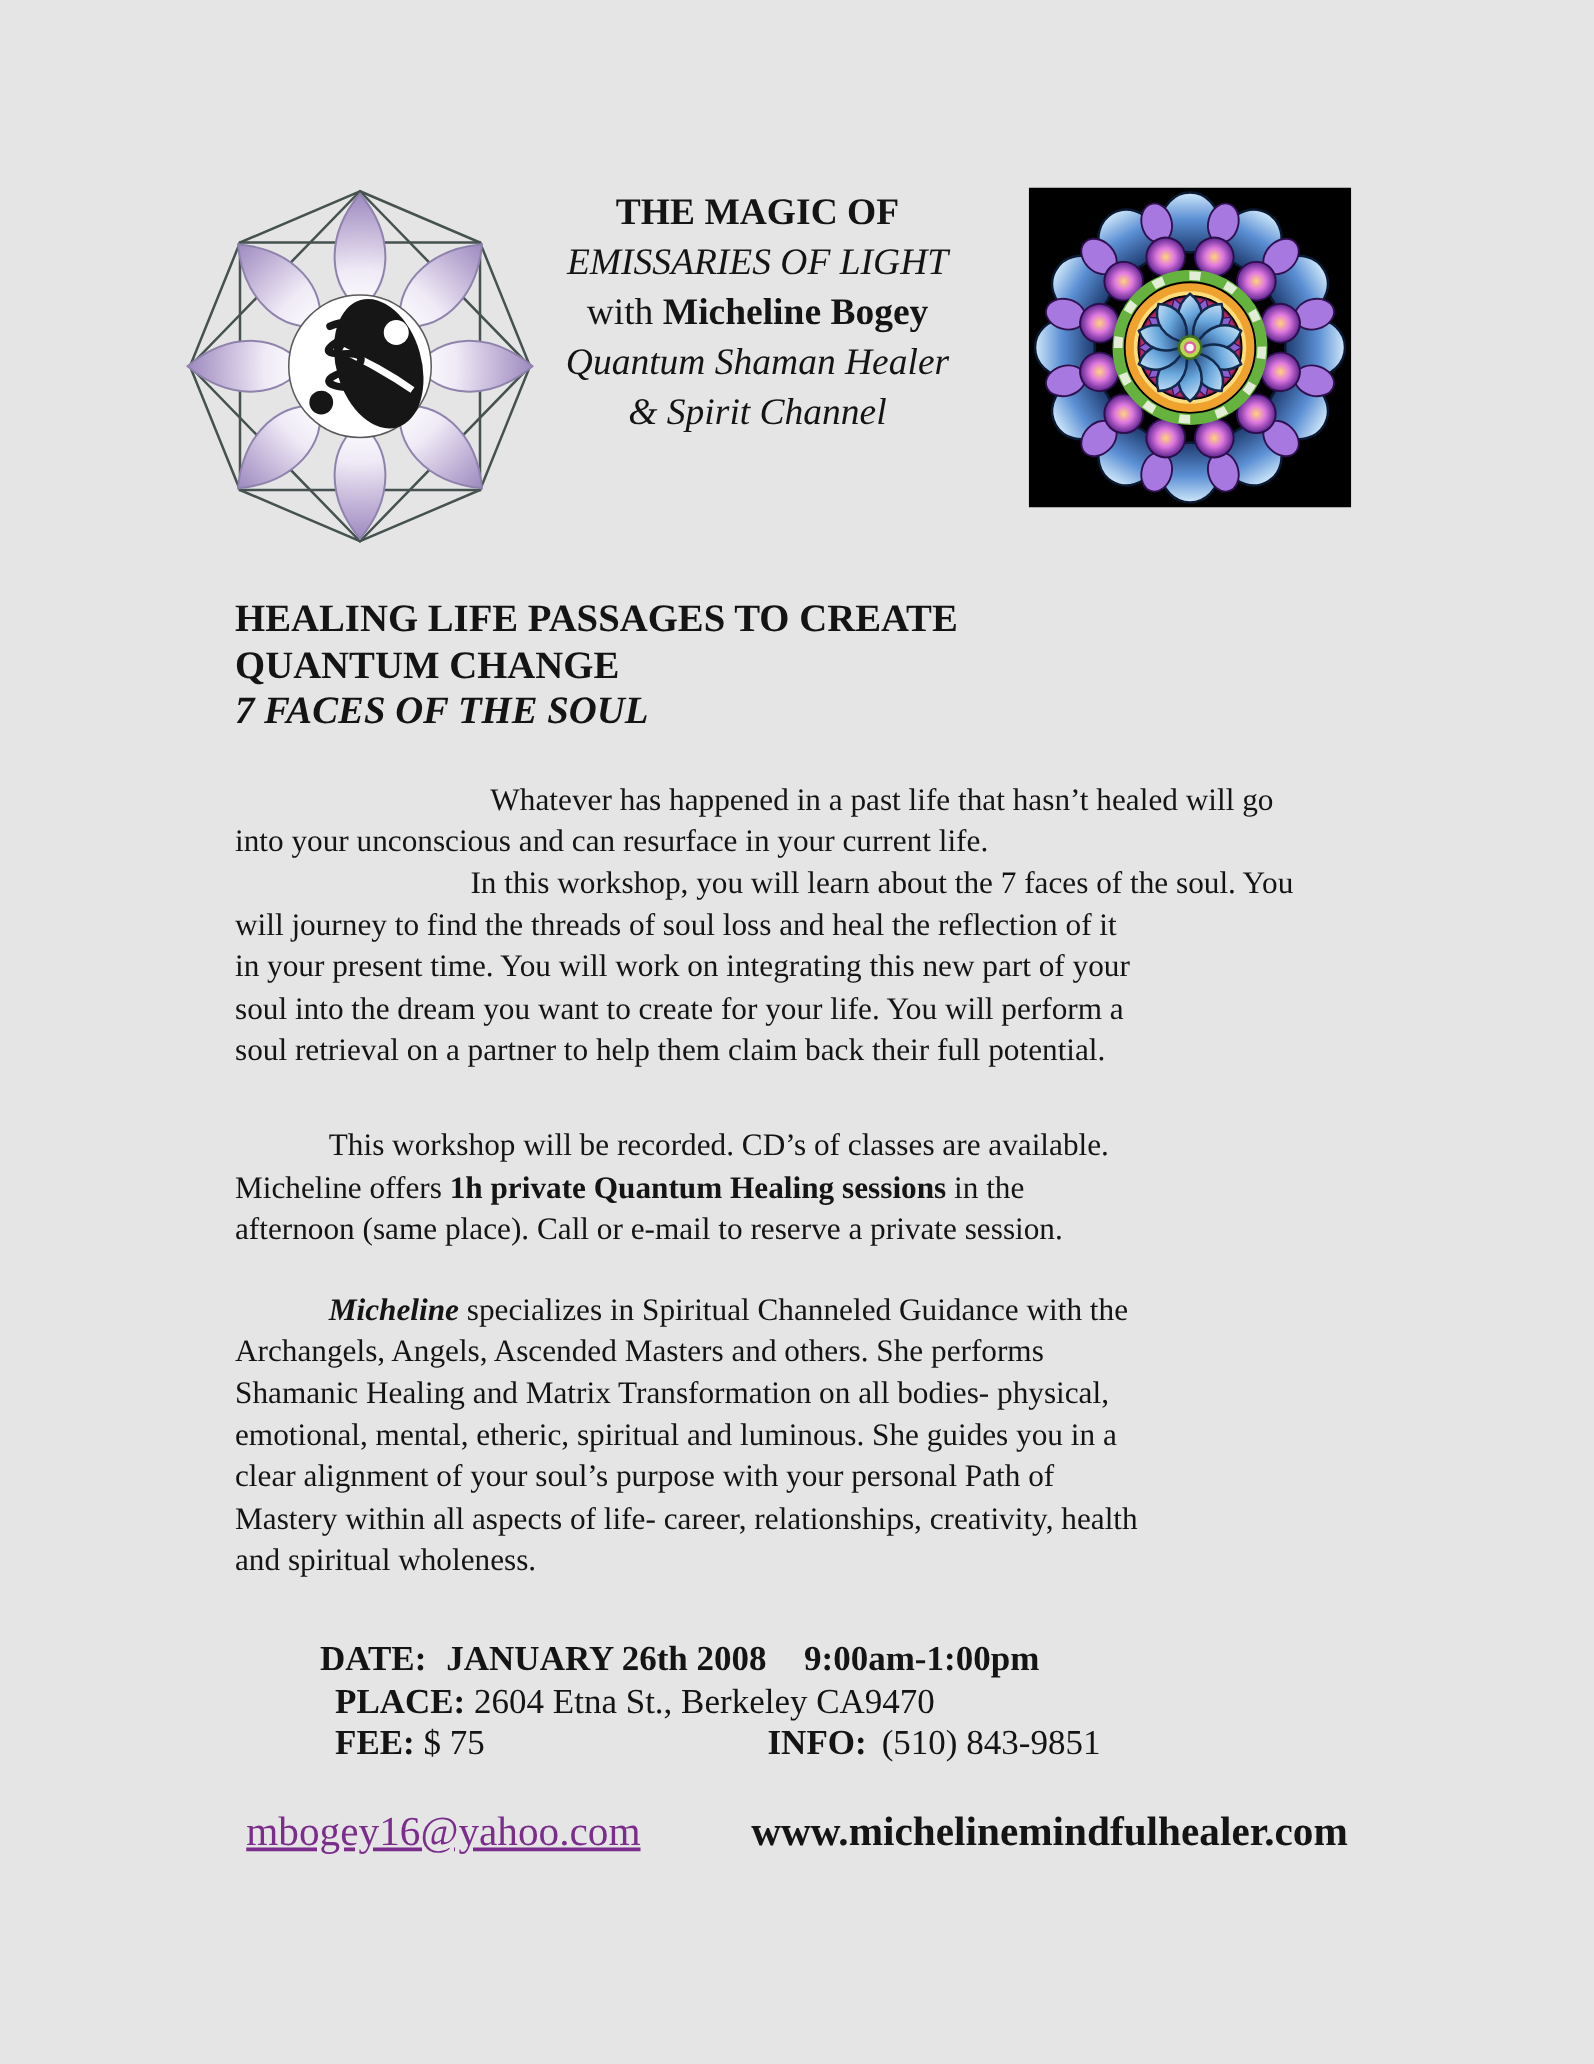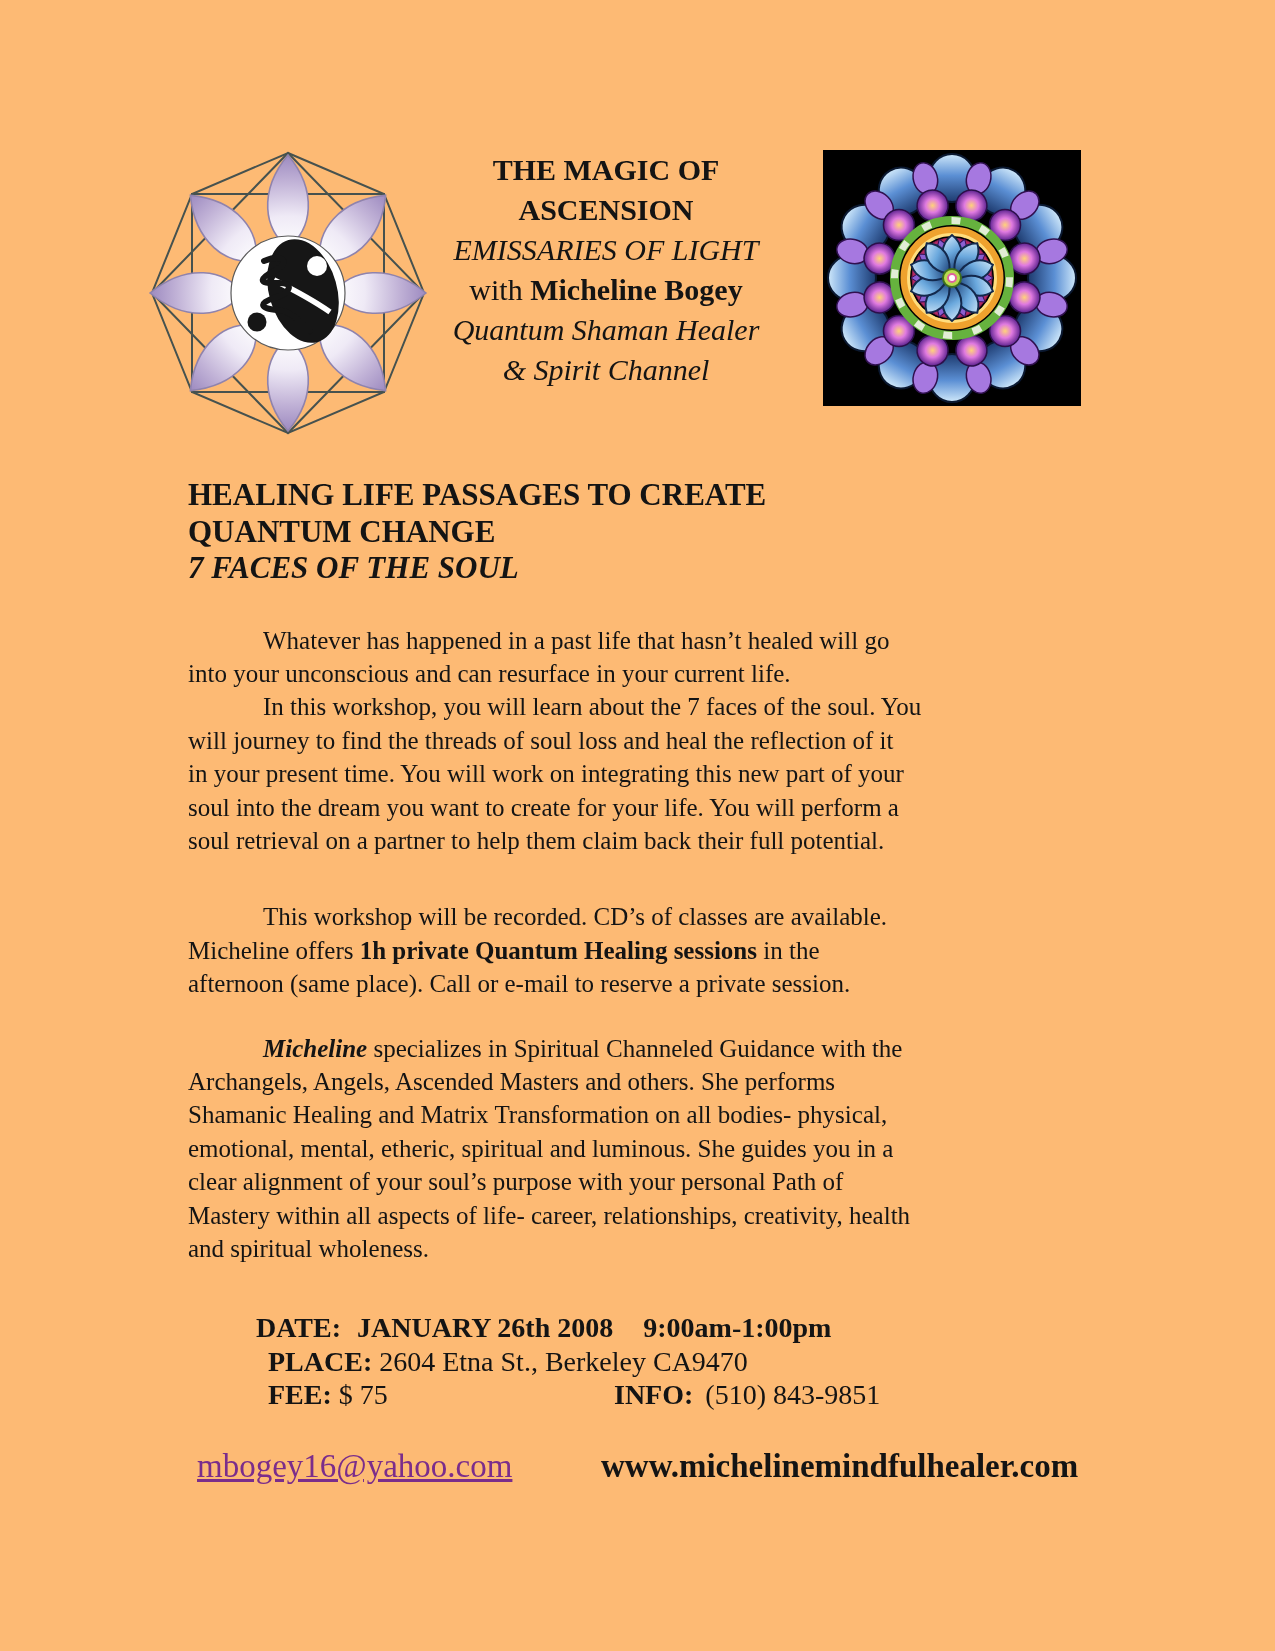--- a/index.html
+++ b/index.html
@@ -1,38 +1,38 @@
 <!DOCTYPE html>
 <html><head>
 <meta charset="utf-8">
 <style>
   html,body { margin:0; padding:0; background:#ffffff; }
   .page {
-    position:relative; width:1275px; height:1651px; background:#fdba74;
+    position:relative; width:1275px; height:1651px; background:#e5e5e5;
     font-family:"Liberation Serif","DejaVu Serif",serif; color:#141414; overflow:hidden;
   }
   
   .logo { position:absolute; left:146px; top:146px; }
   .mandala { position:absolute; left:823px; top:150px; }
   .titleblock {
     position:absolute; left:418px; top:150px; width:376px;
     text-align:center; font-size:30px; line-height:40px; white-space:nowrap;
   }
   .t-bold { font-weight:bold; }
   .t-italic { font-style:italic; }
   
   .content { position:absolute; left:188px; top:0; width:960px; }
   .heading {
     margin-top:477px; width:900px; text-align:left;
     font-weight:bold; font-size:31px; line-height:36.5px; white-space:nowrap;
   }
   .h-italic { font-style:italic; }
   .para { font-size:25px; line-height:33.4px; white-space:nowrap; }
   .para .tline { min-height:33.4px; }
-  .first-indent > .tline:first-child { text-indent:75px; }
+  .first-indent > .tline:first-child { text-indent:75px;text-align:center; }
   .indent { text-indent:75px; }
   #p1 { margin-top:37px; }
   #p2 { margin-top:0; }
   #p3 { margin-top:43px; }
   #p4 { margin-top:31px; }
   .b { font-weight:bold; }
   .bi { font-weight:bold; font-style:italic; }
   
   .details { margin-top:46px; margin-left:68px; font-size:28px; line-height:33.5px; white-space:nowrap; }
   .dlabel { font-weight:bold;margin-left:12px; }
@@ -80,21 +80,20 @@
       <ellipse cx="15" cy="-2" rx="34" ry="53" transform="rotate(-16 15 -2)" fill="#161616"></ellipse>
       <circle cx="29" cy="-27" r="10" fill="#ffffff"></circle>
       <path d="M-14,-13 C 6,-3 22,5 42,19" stroke="#ffffff" stroke-width="5.5" fill="none"></path>
       <path d="M-24,-32 C -4,-40 2,-30 -12,-23 C -28,-15 -32,-9 -10,-10 C 6,-11 4,0 -14,5 C -30,10 -28,16 -10,17 C 2,18 10,26 22,38" stroke="#161616" stroke-width="6" fill="none" stroke-linecap="round"></path>
       <circle cx="-31" cy="29" r="9.5" fill="#161616"></circle>
     </g>
   </svg>
 
   <div class="titleblock">
     <div class="t-bold">THE MAGIC OF</div>
-    <div class="t-bold">ASCENSION</div>
     <div class="t-italic">EMISSARIES OF LIGHT</div>
     <div><span>with </span><span class="t-bold">Micheline Bogey</span></div>
     <div class="t-italic">Quantum Shaman Healer</div>
     <div class="t-italic">&amp; Spirit Channel</div>
   </div>
 
   <svg class="mandala" width="258" height="256" viewBox="0 0 258 256" aria-hidden="true">
     <defs>
       <radialGradient id="gRose">
         <stop offset="0" stop-color="#ffd27a"></stop>

